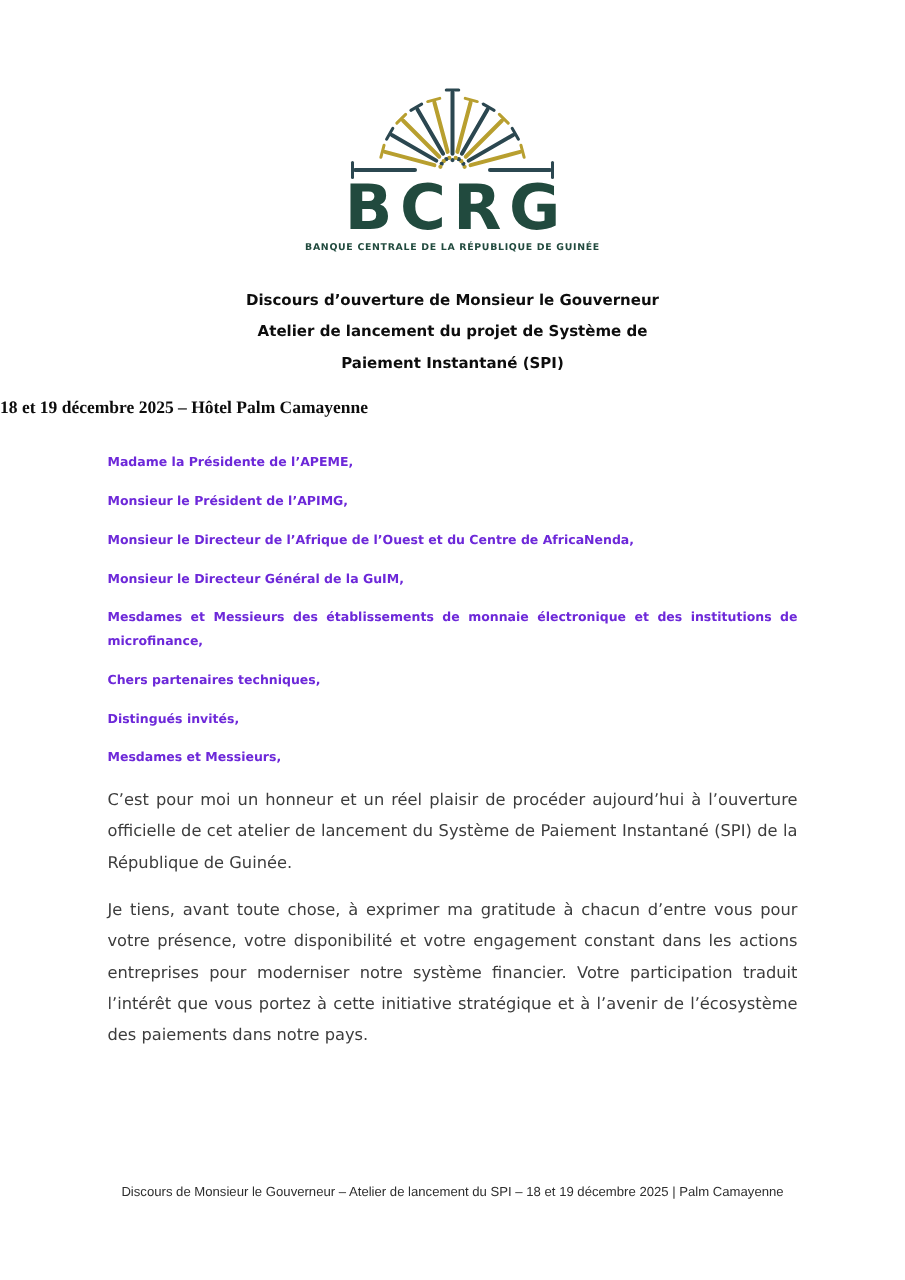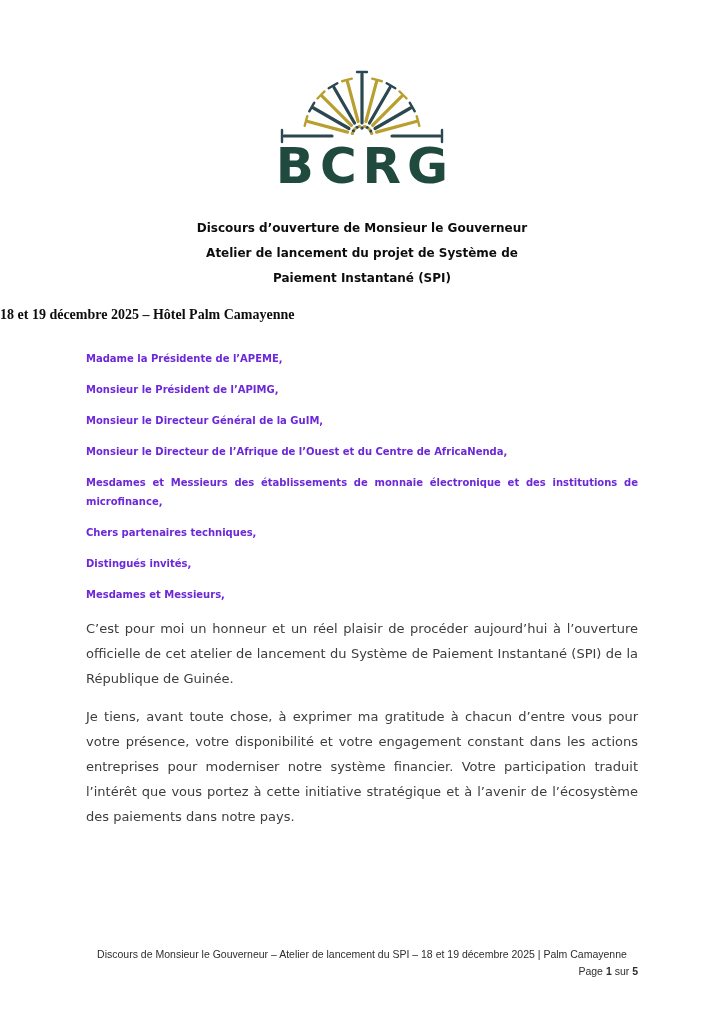--- a/index.html
+++ b/index.html
@@ -125,42 +125,42 @@
         <line x1="72.00961894323342" y1="68.5" x2="36.50257738807143" y2="48" stroke="#2b4750" stroke-width="3.2" stroke-linecap="round"></line>
         <line x1="32.270526580502555" y1="51.33012701892219" x2="37.270526580502555" y2="42.66987298107781" stroke="#2b4750" stroke-width="2.4" stroke-linecap="round"></line>
         <circle cx="76.33974596215562" cy="71" r="1.7" fill="#2b4750"></circle>
         <line x1="70.51111260566398" y1="72.11771432346218" x2="30.908153727812177" y2="61.506133474258824" stroke="#b89f2f" stroke-width="3.2" stroke-linecap="round"></line>
         <line x1="27.68220684972144" y1="65.81812451549912" x2="30.27039730074665" y2="56.15886625260843" stroke="#b89f2f" stroke-width="2.4" stroke-linecap="round"></line>
         <circle cx="75.34074173710931" cy="73.41180954897479" r="1.7" fill="#b89f2f"></circle>
         <line x1="55" y1="76" x2="7" y2="75.99999999999999" stroke="#2b4750" stroke-width="3.2" stroke-linecap="round"></line>
         <line x1="4.999999999999999" y1="81.99999999999999" x2="5.000000000000001" y2="69.99999999999999" stroke="#2b4750" stroke-width="2.4" stroke-linecap="round"></line>
       </svg>
     <div class="logo-acronym" style="color: rgb(33, 74, 62);">BCRG</div>
+    <div class="logo-tagline" style="color: rgb(33, 74, 62);">BANQUE CENTRALE DE LA RÉPUBLIQUE DE GUINÉE</div>
   </div>
 
   <h1 class="title">
     <span class="tline">Discours d’ouverture de Monsieur le Gouverneur</span>
     <span class="tline">Atelier de lancement du projet de Système de</span>
     <span class="tline">Paiement Instantané (SPI)</span>
   </h1>
 
   <div class="subtitle">18 et 19 décembre 2025 – Hôtel Palm Camayenne</div>
 
   <div class="salutations">
     <div class="sal">Madame la Présidente de l’APEME,</div>
     <div class="sal">Monsieur le Président de l’APIMG,</div>
+    <div class="sal">Monsieur le Directeur de l’Afrique de l’Ouest et du Centre de AfricaNenda,</div>
     <div class="sal">Monsieur le Directeur Général de la GuIM,</div>
-    <div class="sal">Monsieur le Directeur de l’Afrique de l’Ouest et du Centre de AfricaNenda,</div>
     <div class="sal justify">Mesdames et Messieurs des établissements de monnaie électronique et des institutions de microfinance,</div>
     <div class="sal">Chers partenaires techniques,</div>
     <div class="sal">Distingués invités,</div>
     <div class="sal">Mesdames et Messieurs,</div>
   </div>
 
   <p class="body-para">C’est pour moi un honneur et un réel plaisir de procéder aujourd’hui à l’ouverture officielle de cet atelier de lancement du Système de Paiement Instantané (SPI) de la République de Guinée.</p>
   <p class="body-para">Je tiens, avant toute chose, à exprimer ma gratitude à chacun d’entre vous pour votre présence, votre disponibilité et votre engagement constant dans les actions entreprises pour moderniser notre système financier. Votre participation traduit l’intérêt que vous portez à cette initiative stratégique et à l’avenir de l’écosystème des paiements dans notre pays.</p>
 
   <div class="footer">
     <div class="footer-line">Discours de Monsieur le Gouverneur – Atelier de lancement du SPI – 18 et 19 décembre 2025 | Palm Camayenne</div>
-    <div class="footer-page"><span>Page </span><b>1</b><span> sur </span><b>5</b></div>
   </div>
 
 </div>
 
 </body></html>

